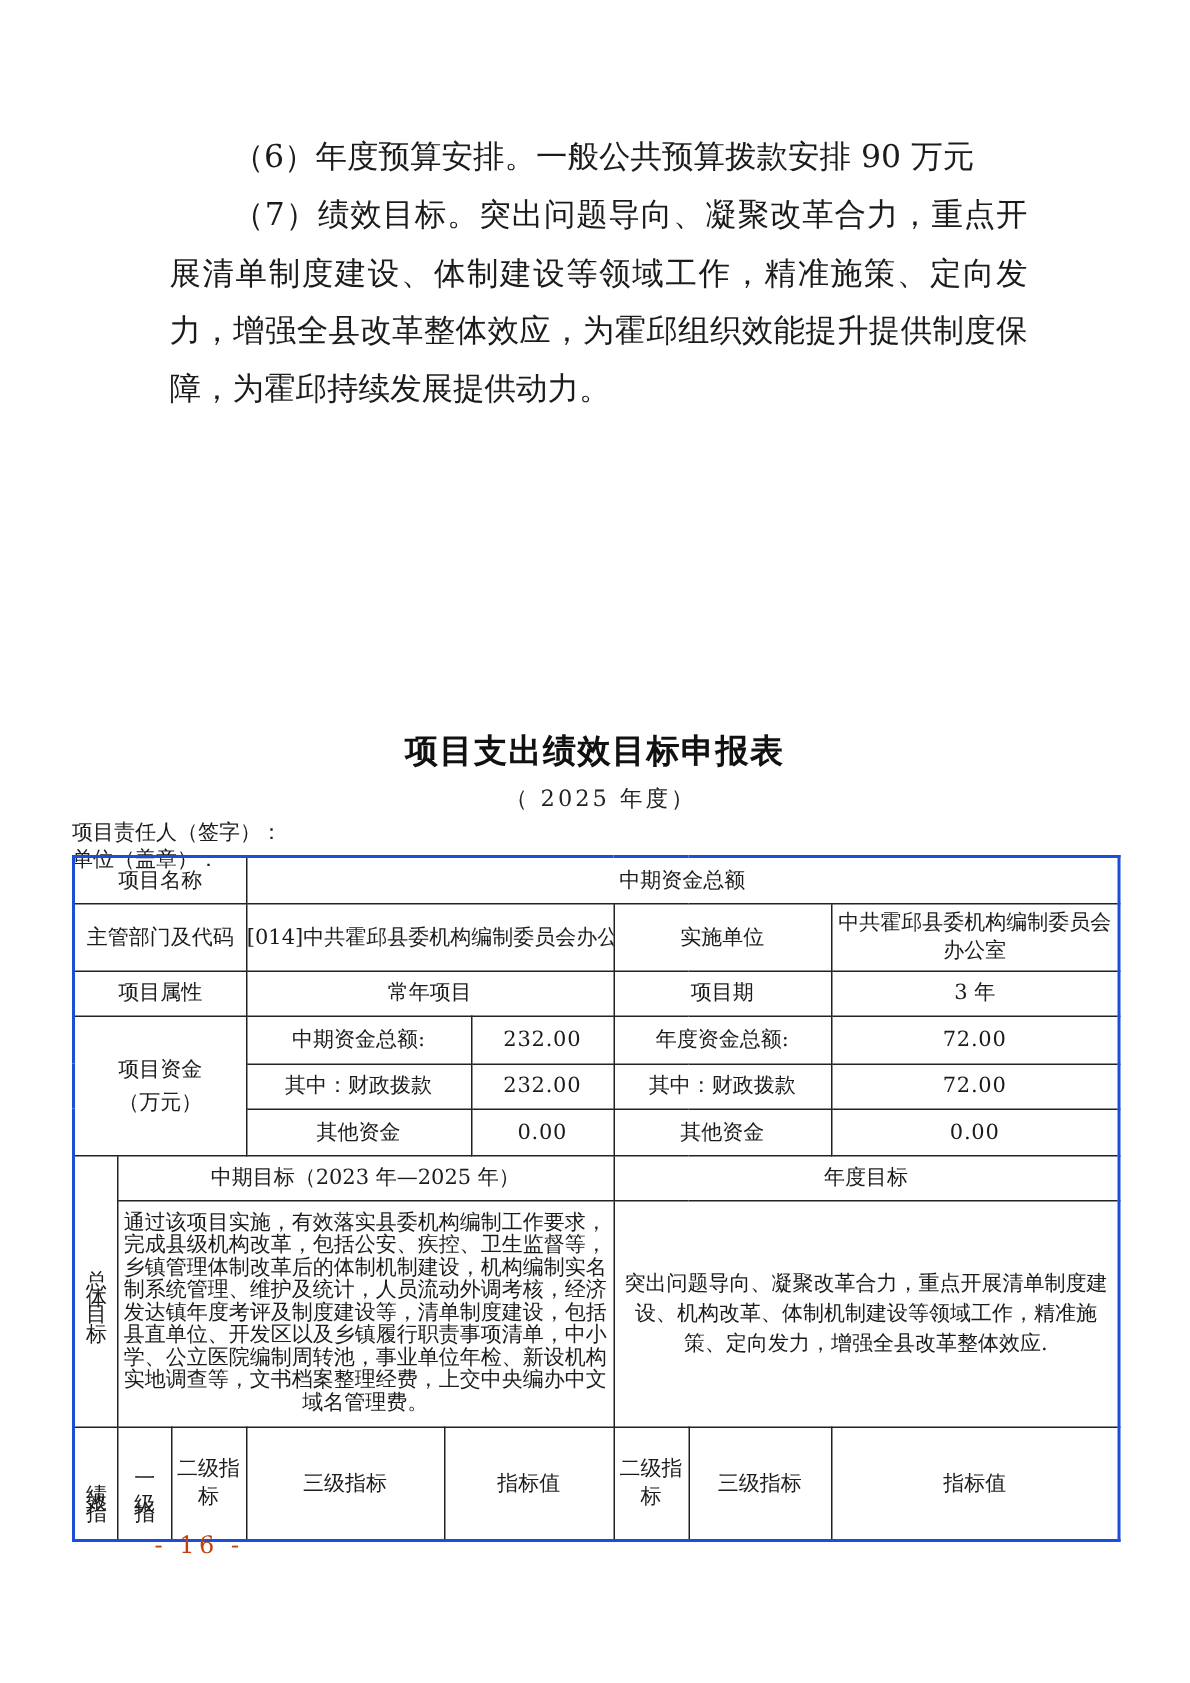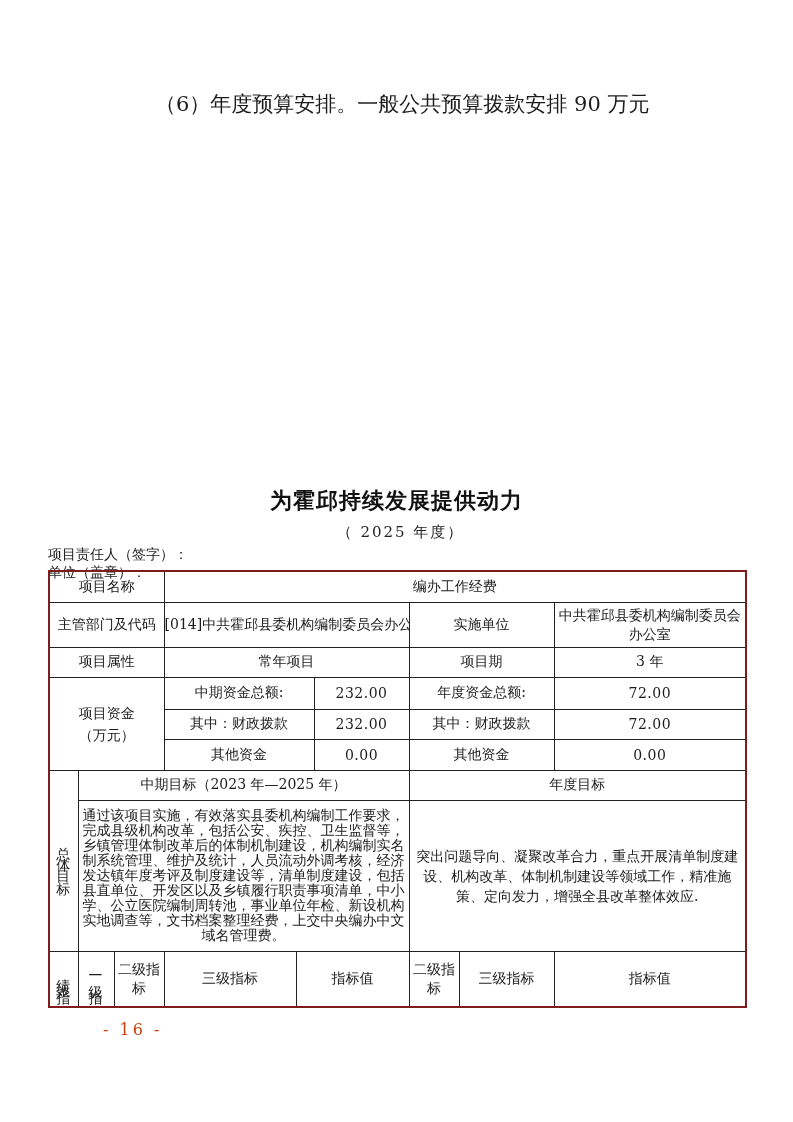--- a/index.html
+++ b/index.html
@@ -68,21 +68,21 @@
   }
 
   
   table.form {
     position: absolute;
     left: 48px;
     top: 570px;
     width: 697px;
     border-collapse: collapse;
     table-layout: fixed;
-    border: 2px solid #7f1d1d;
+    border: 2px solid #1d4ed8;
   }
   table.form td {
     border: 1.5px solid #222;
     padding: 0;
     text-align: center;
     vertical-align: middle;
     font-size: 14px;
     color: #1b1b1b;
     overflow: hidden;
   }
@@ -134,23 +134,24 @@
     color: #c2410c;
   }
 </style>
 </head>
 <body>
 
 <div class="page">
 
   <div class="bodytext">
     <p class="indent">（6）年度预算安排。一般公共预算拨款安排 90 万元</p>
+    <p class="indent">（7）绩效目标。突出问题导向、凝聚改革合力，重点开展清单制度建设、体制建设等领域工作，精准施策、定向发力，增强全县改革整体效应，为霍邱组织效能提升提供制度保障，为霍邱持续发展提供动力。</p>
   </div>
 
-  <div class="form-title">为霍邱持续发展提供动力</div>
+  <div class="form-title">项目支出绩效目标申报表</div>
   <div class="form-year">（ 2025 年度）</div>
 
   <div class="sig-row">
     <span>项目责任人（签字）：</span>
     <span>单位（盖章）：</span>
   </div>
 
   <table class="form">
     <colgroup>
       <col style="width:29px">
@@ -160,21 +161,21 @@
         <col style="width:18px">
         <col style="width:95px">
       <col style="width:50px">
         <col style="width:95px">
         <col style="width:192px">
     </colgroup>
 
     <tbody>
         <tr style="height:31px">
       <td colspan="3" class="lbl">项目名称</td>
-      <td colspan="6" class="lbl">编办工作经费</td>
+      <td colspan="6" class="lbl">中期资金总额</td>
     </tr>
 
     <tr style="height:45px">
       <td colspan="3" class="lbl">主管部门及代码</td>
       <td colspan="3" class="small-val">[014]中共霍邱县委机构编制委员会办公室</td>
       <td colspan="2" class="lbl">实施单位</td>
       <td class="wrap-val">中共霍邱县委机构编制委员会办公室</td>
     </tr>
 
     <tr style="height:30px">
@@ -211,21 +212,21 @@
       <td rowspan="2"><span class="vert big">总体目标</span></td>
       <td colspan="5" class="goal-head">中期目标（2023 年—2025 年）</td>
       <td colspan="3" class="goal-head">年度目标</td>
     </tr>
 
     <tr style="height:151px">
       <td colspan="5" class="goal-mid">通过该项目实施，有效落实县委机构编制工作要求，完成县级机构改革，包括公安、疾控、卫生监督等，乡镇管理体制改革后的体制机制建设，机构编制实名制系统管理、维护及统计，人员流动外调考核，经济发达镇年度考评及制度建设等，清单制度建设，包括县直单位、开发区以及乡镇履行职责事项清单，中小学、公立医院编制周转池，事业单位年检、新设机构实地调查等，文书档案整理经费，上交中央编办中文域名管理费。</td>
       <td colspan="3" class="goal-annual">突出问题导向、凝聚改革合力，重点开展清单制度建设、机构改革、体制机制建设等领域工作，精准施策、定向发力，增强全县改革整体效应.</td>
     </tr>
 
-    <tr style="height:56px">
+    <tr style="height:76px">
       <td><span class="vert tight">绩效指</span></td>
       <td><span class="vert tight">一级指</span></td>
       <td class="two-line">二级指标</td>
       <td class="lbl">三级指标</td>
       <td colspan="2" class="lbl">指标值</td>
       <td class="two-line">二级指标</td>
       <td class="lbl">三级指标</td>
       <td class="lbl">指标值</td>
     </tr>
   </tbody>

